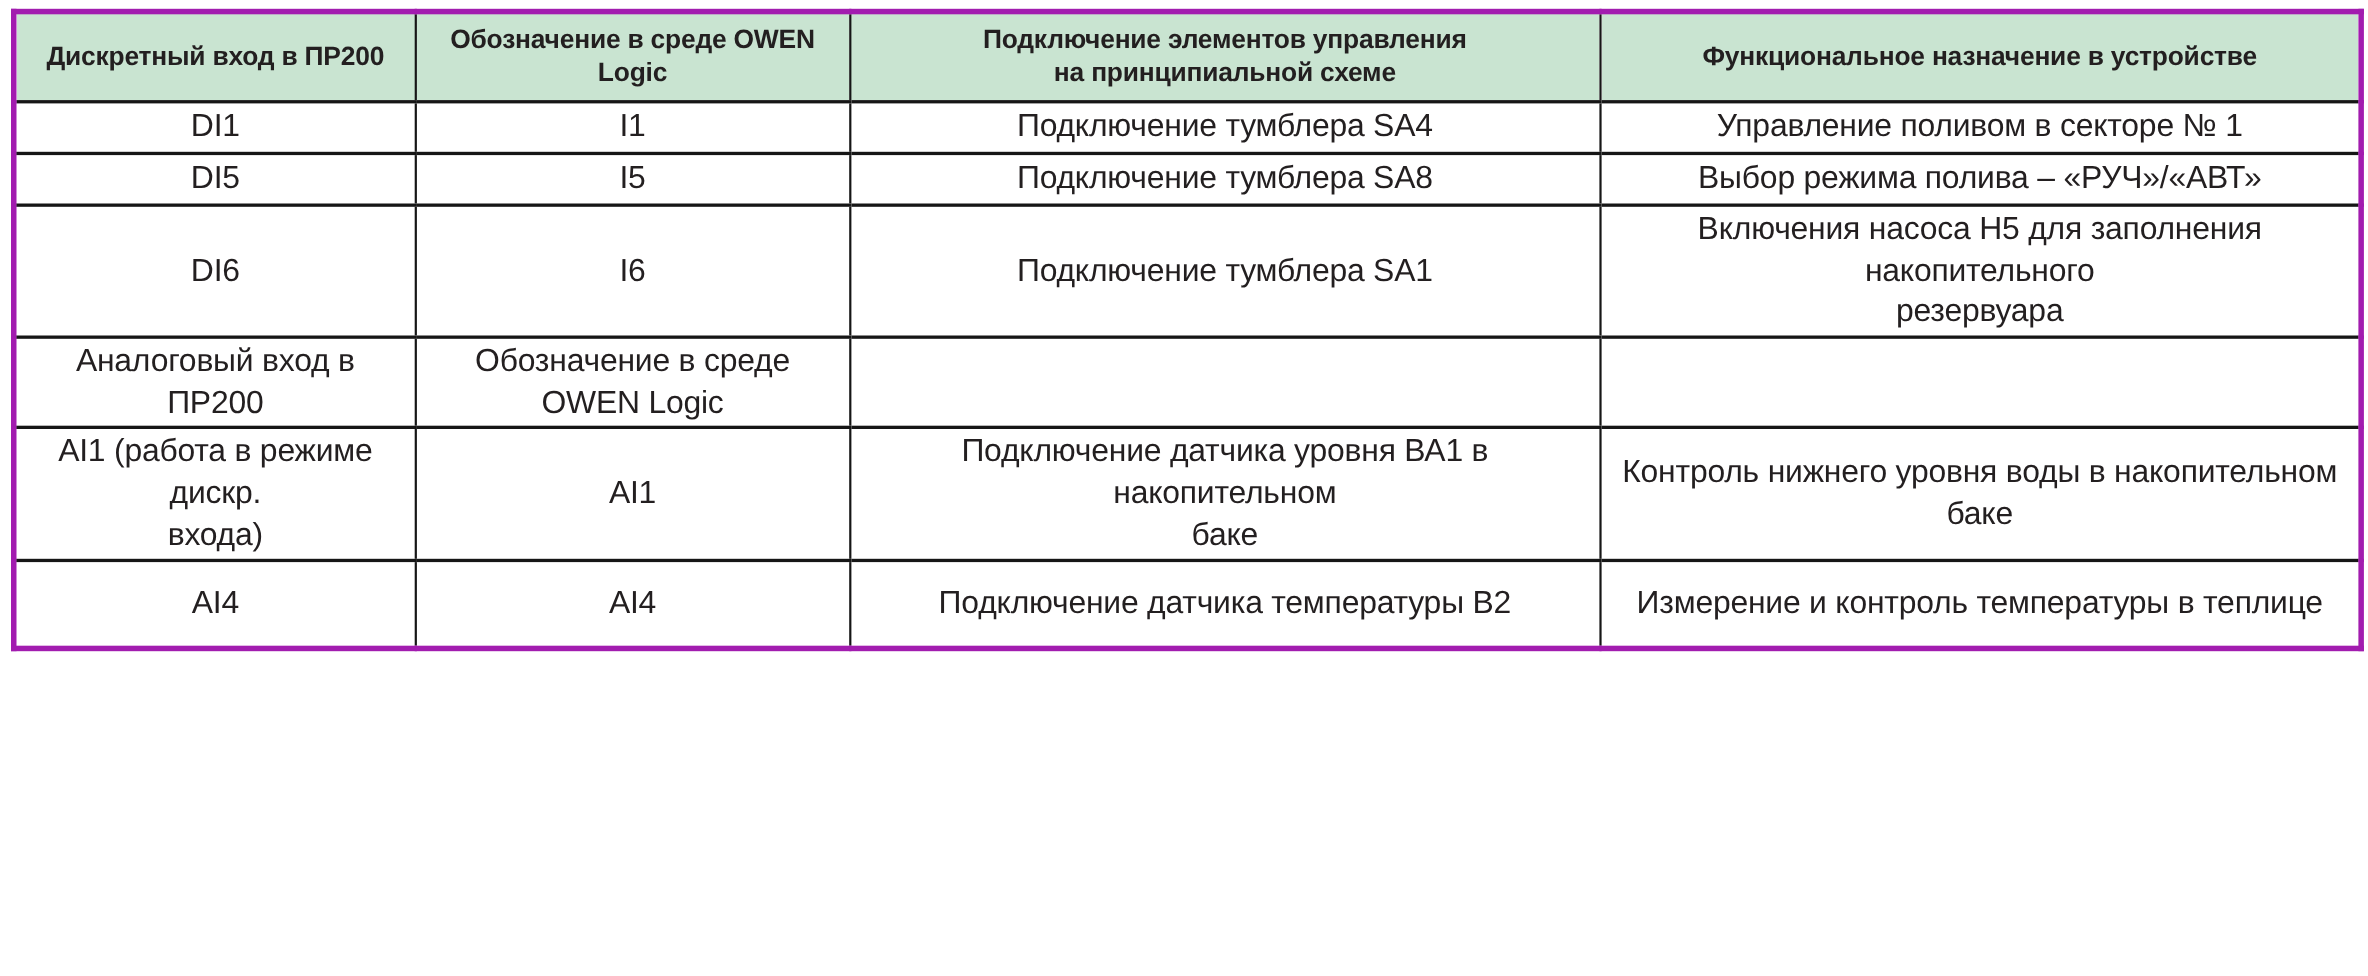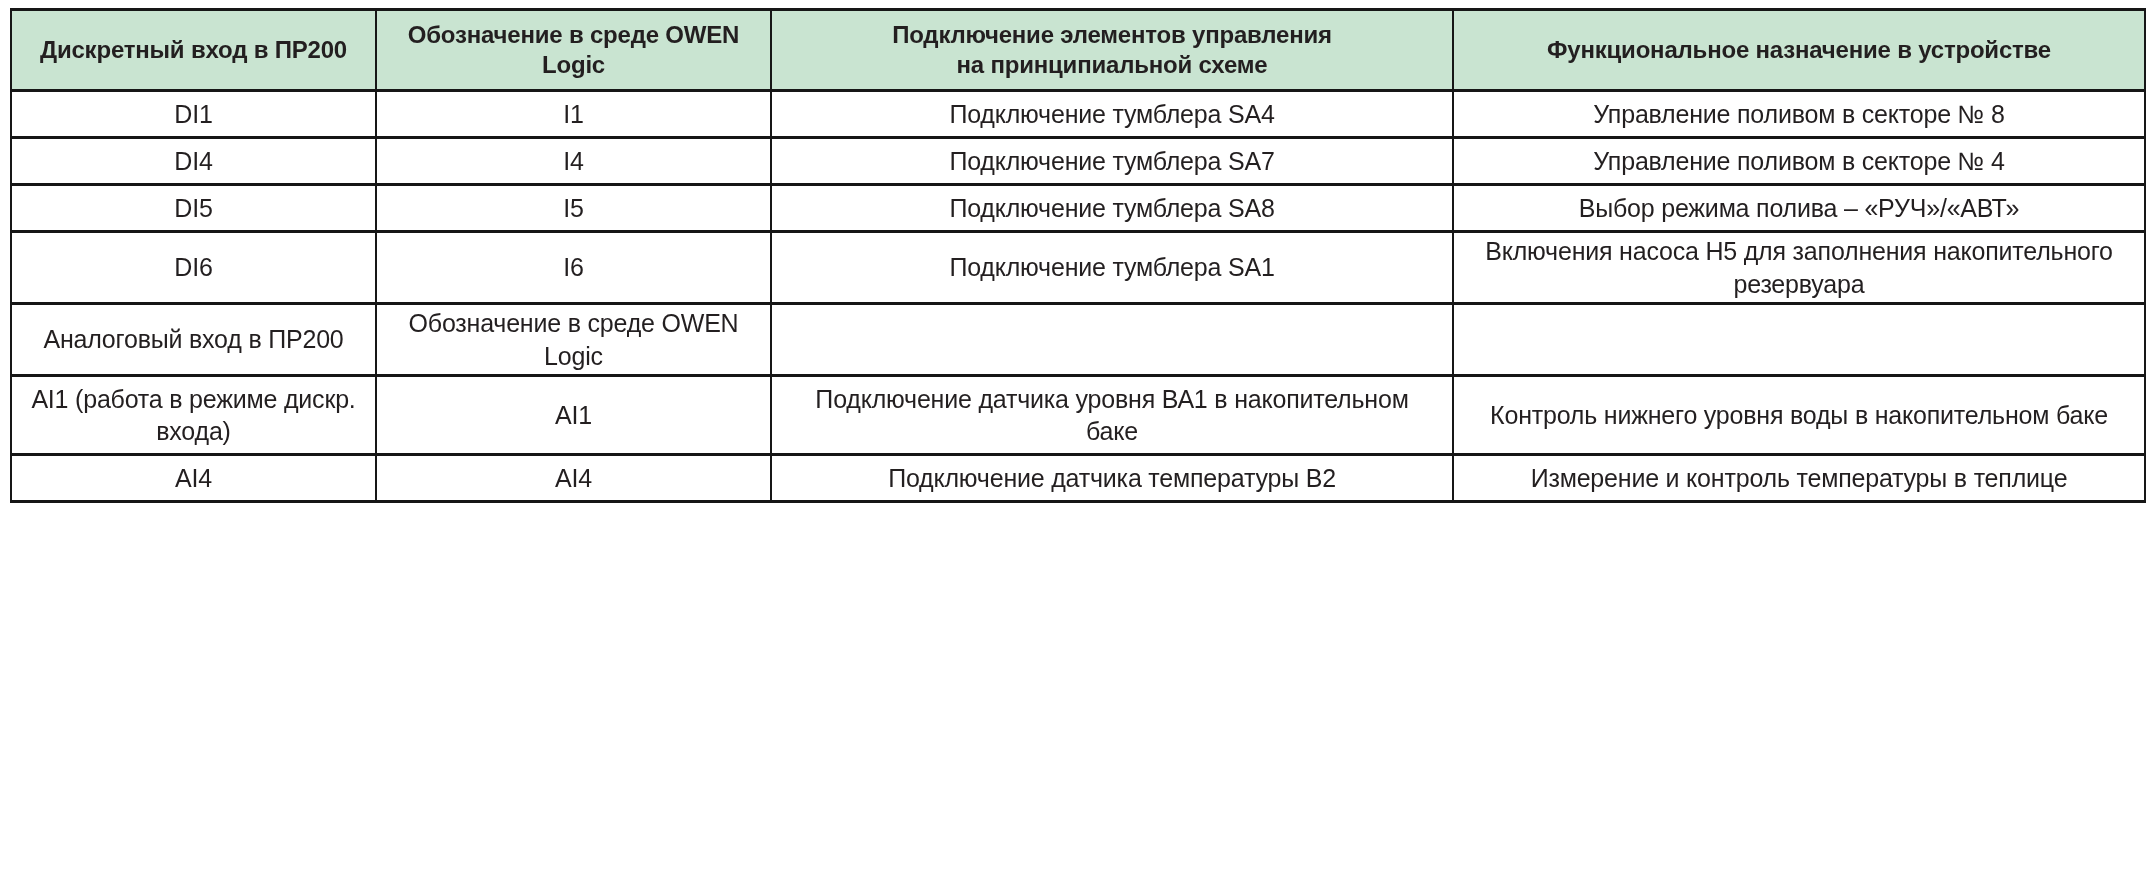--- a/index.html
+++ b/index.html
@@ -14,21 +14,21 @@
     color: #231f20;
     box-sizing: border-box;
   }
   .tbl-wrap {
     padding: 8px 9px 10px 10px;
   }
   table.io-table {
     border-collapse: collapse;
     table-layout: fixed;
     width: 2134px;
-    border: 2px solid #a21caf;
+    border: 5px solid #a21caf;
   }
   col.c0 { width: 365px; }
   col.c1 { width: 395px; }
   col.c2 { width: 682px; }
   col.c3 { width: 692px; }
   th, td {
     border: 2px solid #161616;
     border-top-width: 3px;
     border-bottom-width: 3px;
     text-align: center;
@@ -39,21 +39,21 @@
     overflow: hidden;
   }
   thead th {
     background: #c9e4d1;
     font-weight: bold;
     font-size: 24px;
     line-height: 1.25;
     height: 74px;
   }
   tbody td {
-    font-size: 25px;
+    font-size: 29px;
     line-height: 1.3;
     font-weight: normal;
     background: #ffffff;
   }
   tbody tr:nth-child(1) td,
   tbody tr:nth-child(2) td,
   tbody tr:nth-child(3) td,
   tbody tr:nth-child(4) td,
   tbody tr:nth-child(5) td,
   tbody tr:nth-child(7) td { height: 40px; }
@@ -84,27 +84,21 @@
         <th>Подключение элементов управления
 на принципиальной схеме</th>
         <th>Функциональное назначение в устройстве</th>
       </tr>
     </thead>
     <tbody>
       <tr>
         <td>DI1</td>
         <td>I1</td>
         <td>Подключение тумблера SA4</td>
-        <td>Управление поливом в секторе № 8</td>
-      </tr>
-      <tr>
-        <td>DI4</td>
-        <td>I4</td>
-        <td>Подключение тумблера SA7</td>
-        <td>Управление поливом в секторе № 4</td>
+        <td>Управление поливом в секторе № 1</td>
       </tr>
       <tr>
         <td>DI5</td>
         <td>I5</td>
         <td>Подключение тумблера SA8</td>
         <td>Выбор режима полива – «РУЧ»/«АВТ»</td>
       </tr>
       <tr>
         <td>DI6</td>
         <td>I6</td>

